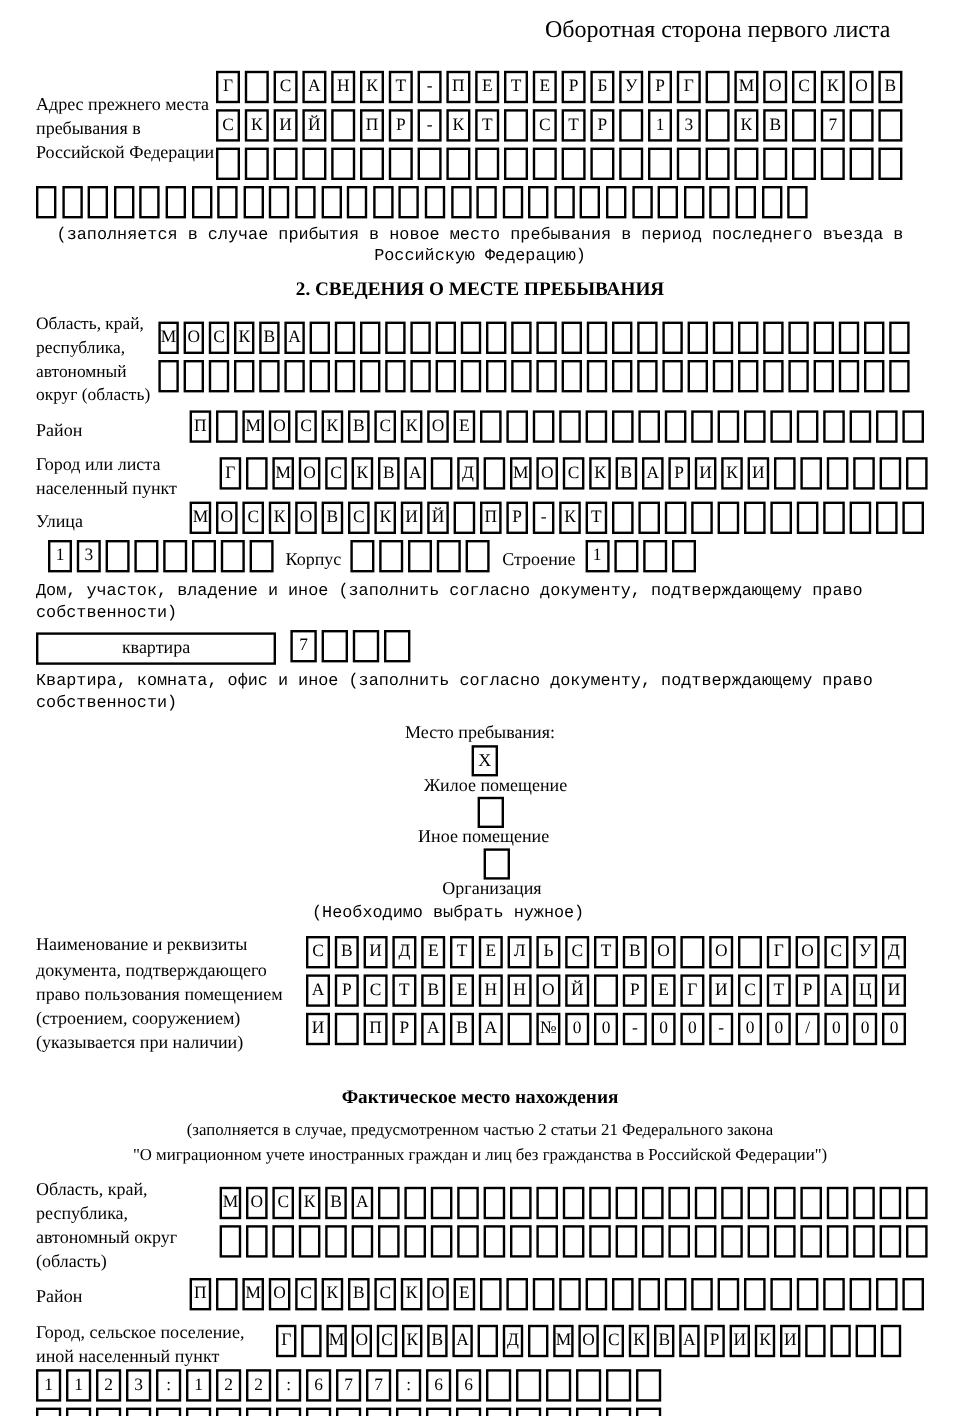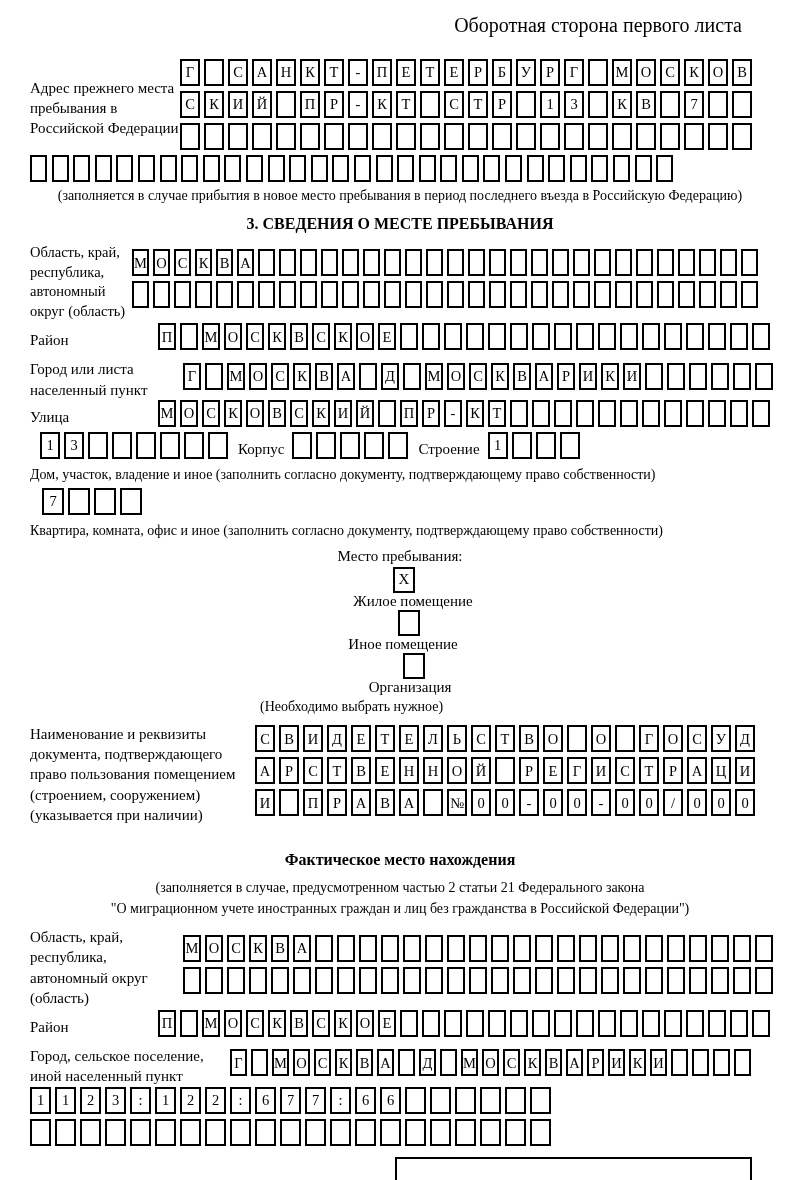--- a/index.html
+++ b/index.html
@@ -28,21 +28,21 @@
   .g30a { gap:4.6px; }
   .g30 .cell { width:17px; }
   .g28 .cell { width:18px; }
   .g27 .cell { width:18px; }
   .g25 .cell { width:17px; }
   .g21 .cell { width:20px; }
   .g21c .cell { width:21px; }
   .gh .cell { width:20px; }
   .gq .cell { width:22px; }
 
-  .caption { font-size:14px; line-height:1.3; }
+  .caption { font-size:14px; line-height:1.3;font-family:Liberation Mono, monospace; }
   .caption-center { text-align:center; }
 
   .sec-title { text-align:center; font-weight:bold; font-size:16px; margin:10px 0 8px 0; }
 
   .named-box {
     border:2px solid #000; height:27px; display:flex; align-items:center;
     justify-content:center; font-size:15px; flex-shrink:0;
   }
   .inline-lbl { padding:3px 8px 0 10px; white-space:nowrap; }
 
@@ -173,21 +173,21 @@
       <div class="cell"></div>
       <div class="cell"></div>
       <div class="cell"></div>
       <div class="cell"></div>
       <div class="cell"></div>
       <div class="cell"></div>
       <div class="cell"></div>
     </div>
   <div class="caption caption-center mb4">(заполняется в случае прибытия в новое место пребывания в период последнего въезда в Российскую Федерацию)</div>
 
-  <div class="sec-title">3. СВЕДЕНИЯ О МЕСТЕ ПРЕБЫВАНИЯ</div>
+  <div class="sec-title">2. СВЕДЕНИЯ О МЕСТЕ ПРЕБЫВАНИЯ</div>
 
   <div class="form-row mb2">
     <div class="label" style="width:102px; font-size:14.5px;">Область, край, республика, автономный округ (область)</div>
     <div class="grid-col">
       <div class="cellrow g30">
           <div class="cell">М</div>
           <div class="cell">О</div>
           <div class="cell">С</div>
           <div class="cell">К</div>
           <div class="cell">В</div>
@@ -376,20 +376,21 @@
     <div class="cellrow gh">
         <div class="cell">1</div>
         <div class="cell"></div>
         <div class="cell"></div>
         <div class="cell"></div>
       </div>
   </div>
   <div class="caption mb4">Дом, участок, владение и иное (заполнить согласно документу, подтверждающему право собственности)</div>
 
   <div class="form-row mb2">
+    <div class="named-box" style="width:200px;">квартира</div>
     <div class="cellrow gq" style="margin-left:12px;">
         <div class="cell">7</div>
         <div class="cell"></div>
         <div class="cell"></div>
         <div class="cell"></div>
       </div>
   </div>
   <div class="caption mb6">Квартира, комната, офис и иное (заполнить согласно документу, подтверждающему право собственности)</div>
 
   <div class="form-row mb2" style="align-items:center;flex-direction:column;">

